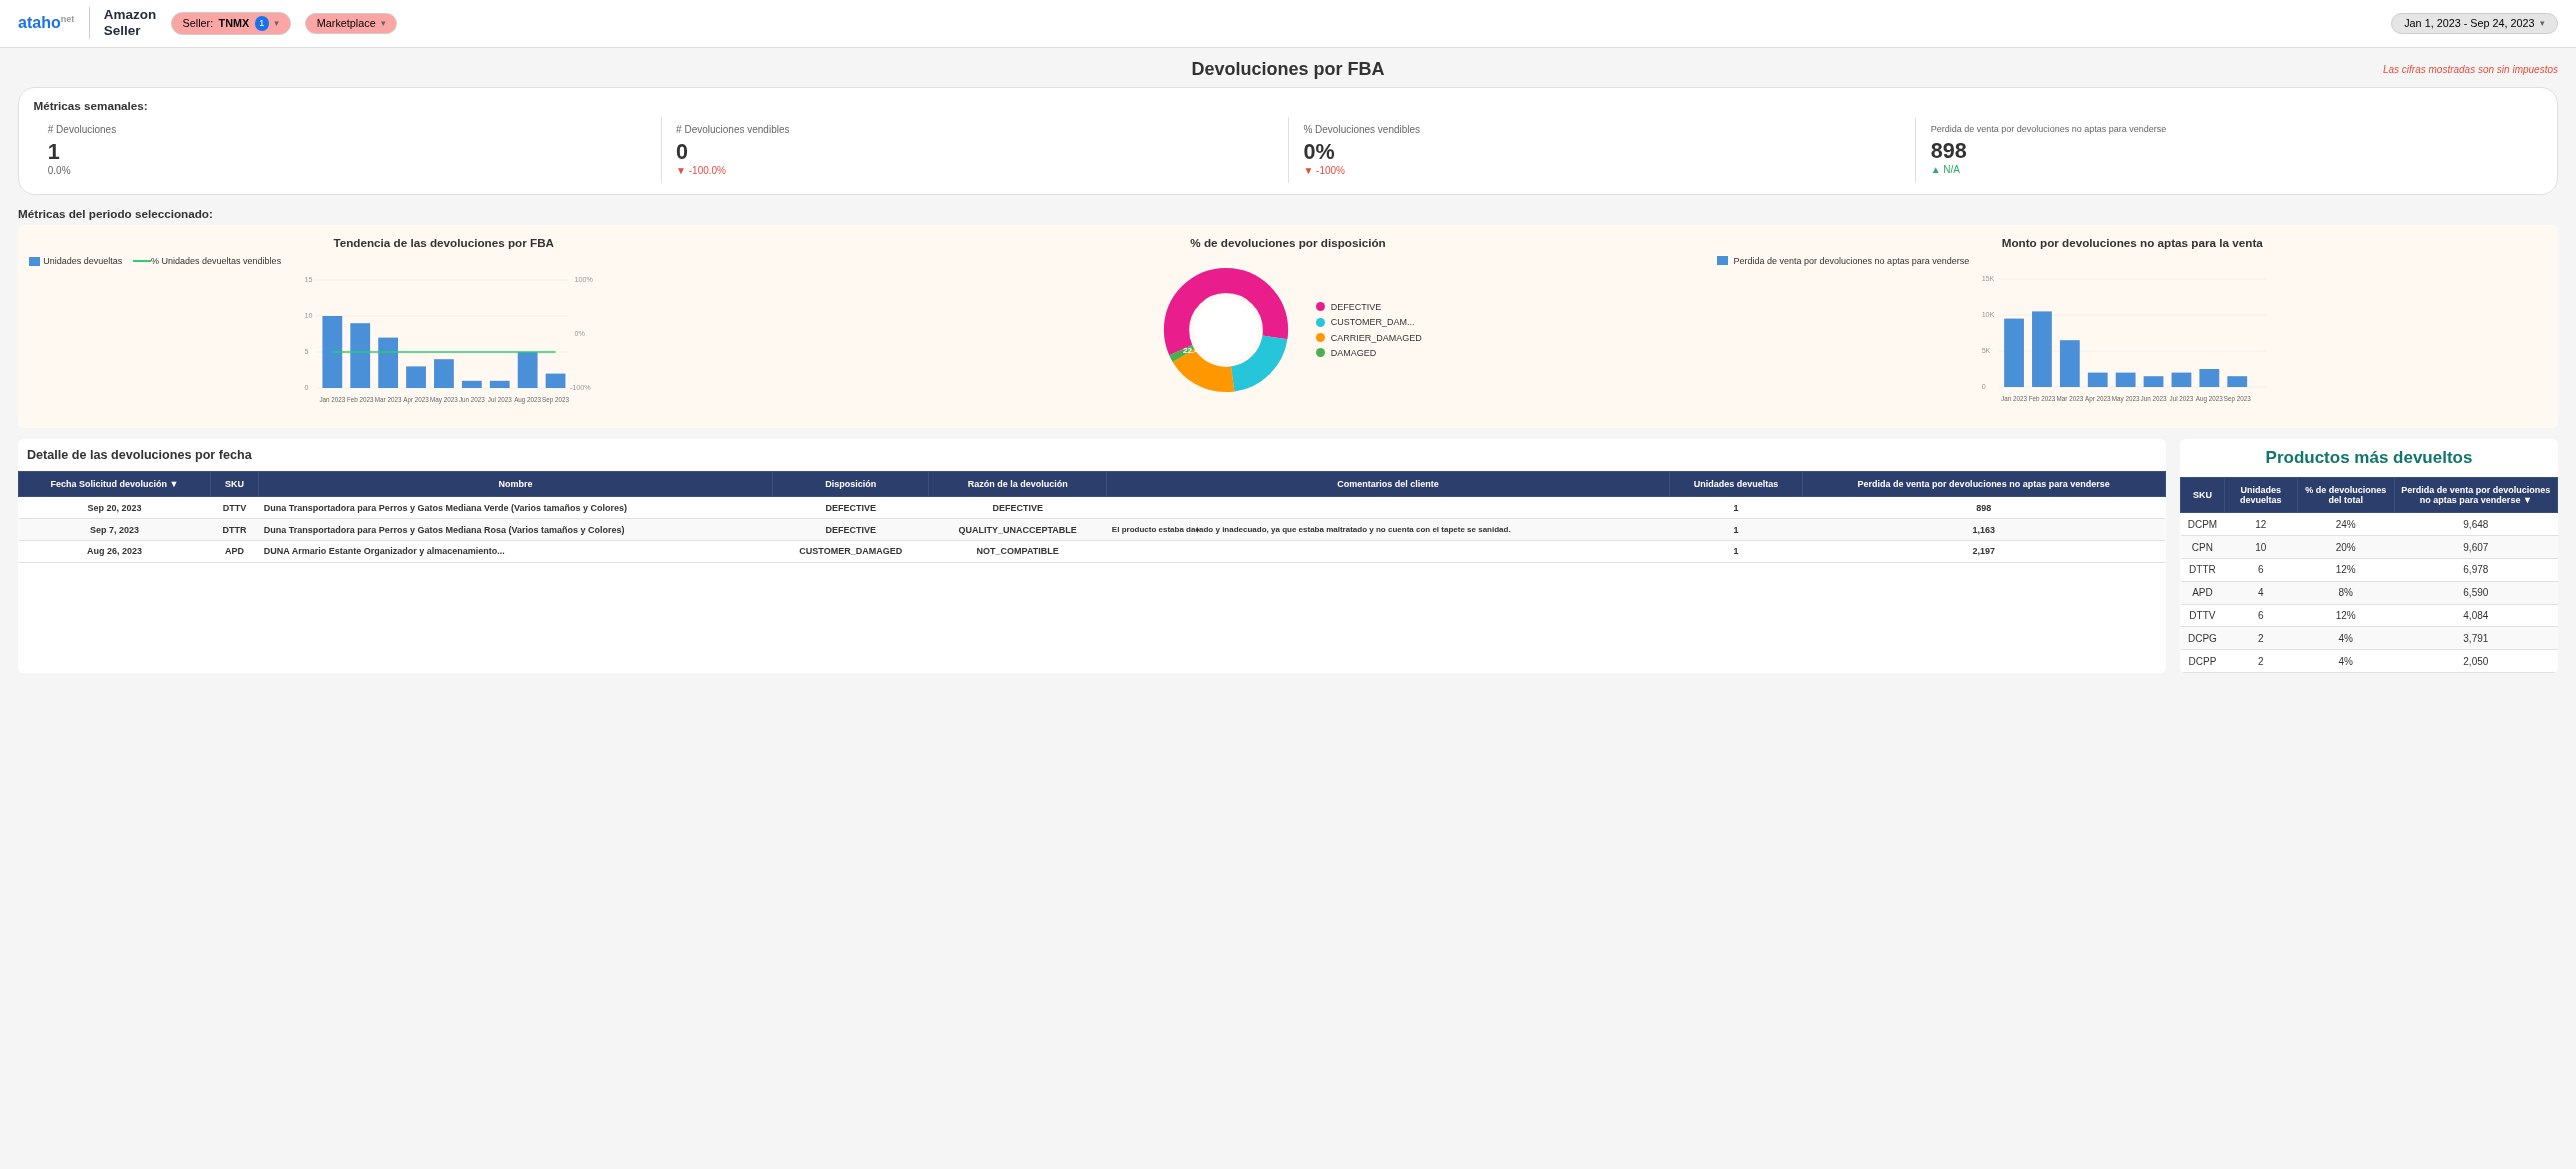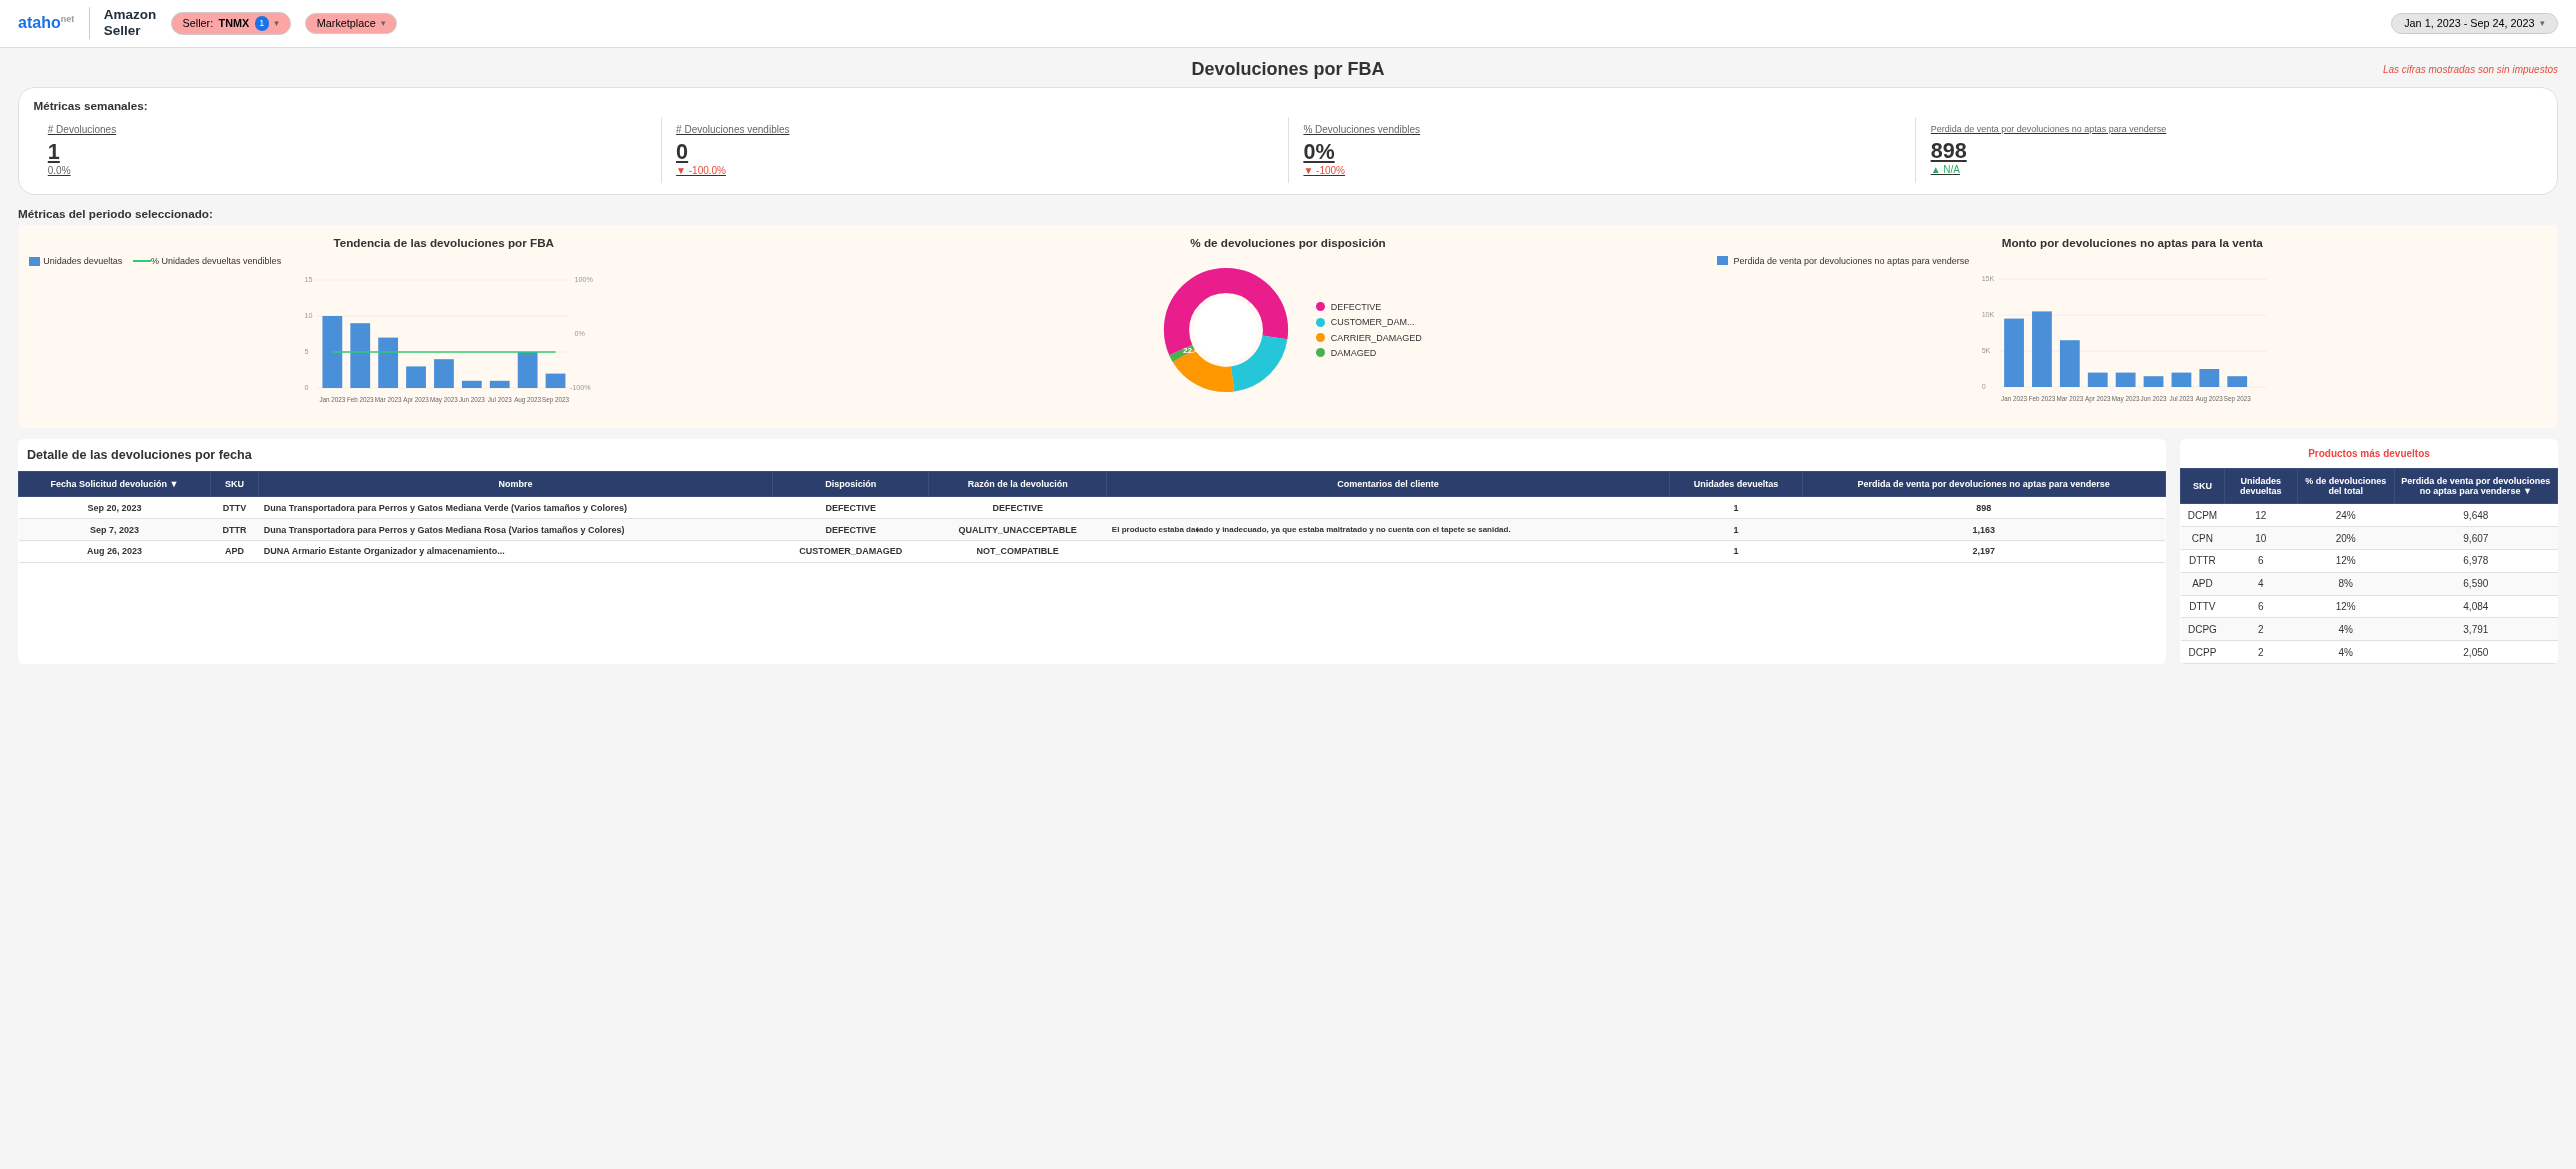--- a/index.html
+++ b/index.html
@@ -38,21 +38,21 @@
     .page-title { font-size: 18px; font-weight: bold; color: #333; }
     .tax-note { position: absolute; right: 0; font-size: 10px; color: #e74c3c; font-style: italic; }
 
     .section-label { font-size: 11.7px; font-weight: bold; color: #333; margin-bottom: 5.4px; }
 
     .metrics-weekly {
       background: #fff; border: 0.9px solid #e0e0e0; border-radius: 17px;
       padding: 10.8px 14.4px; margin-bottom: 12px;
     }
     .metrics-grid { display: grid; grid-template-columns: repeat(4, 1fr); gap: 0; }
-    .metric-item { padding: 7.2px 14.4px; border-left: 0.9px solid #e0e0e0; text-decoration: underline; }
+    .metric-item { padding: 7.2px 14.4px; border-left: 0.9px solid #e0e0e0; }
     .metric-item:first-child { border-left: none; }
     .metric-header { font-size: 10px; color: #666; margin-bottom: 3.6px; }
     .metric-value { font-size: 21.6px; font-weight: bold; color: #333; }
     .metric-change { font-size: 10px; }
     .metric-change.neutral { color: #666; }
     .metric-change.down { color: #e74c3c; }
     .metric-change.up { color: #27ae60; }
 
     .charts-section { background: #fff9f2; border-radius: 5.4px; padding: 10.8px; margin-bottom: 10.8px; }
 
@@ -70,21 +70,21 @@
       background: #2c3e6b; color: #fff; padding: 7.2px 5.4px;
       font-size: 9px; text-align: center; border: 0.9px solid #3a4f7a;
     }
     .data-table td {
       padding: 5.4px; font-size: 9px; text-align: center;
       border-bottom: 0.9px solid #e0e0e0; vertical-align: top; font-weight: bold;
     }
     .data-table tr:nth-child(even) td { background: #f9f9f9; }
 
     .products-panel { background: #fff; border-radius: 5.4px; overflow: hidden; }
-    .products-title { font-size: 10px; font-weight: bold; text-align: center; color: #ef4444; padding: 9px; }
+    .products-title { font-size: 17px; font-weight: bold; text-align: center; color: #0f766e; padding: 9px; }
     .products-table { width: 100%; border-collapse: collapse; }
     .products-table th {
       background: #2c3e6b; color: #fff; padding: 7.2px 5.4px;
       font-size: 9px; text-align: center; border: 0.9px solid #3a4f7a;
     }
     .products-table td {
       padding: 5.4px 7.2px; font-size: 10px; text-align: center;
       border-bottom: 0.9px solid #e0e0e0;
     }
     .products-table tr:nth-child(even) td { background: #f9f9f9; }

